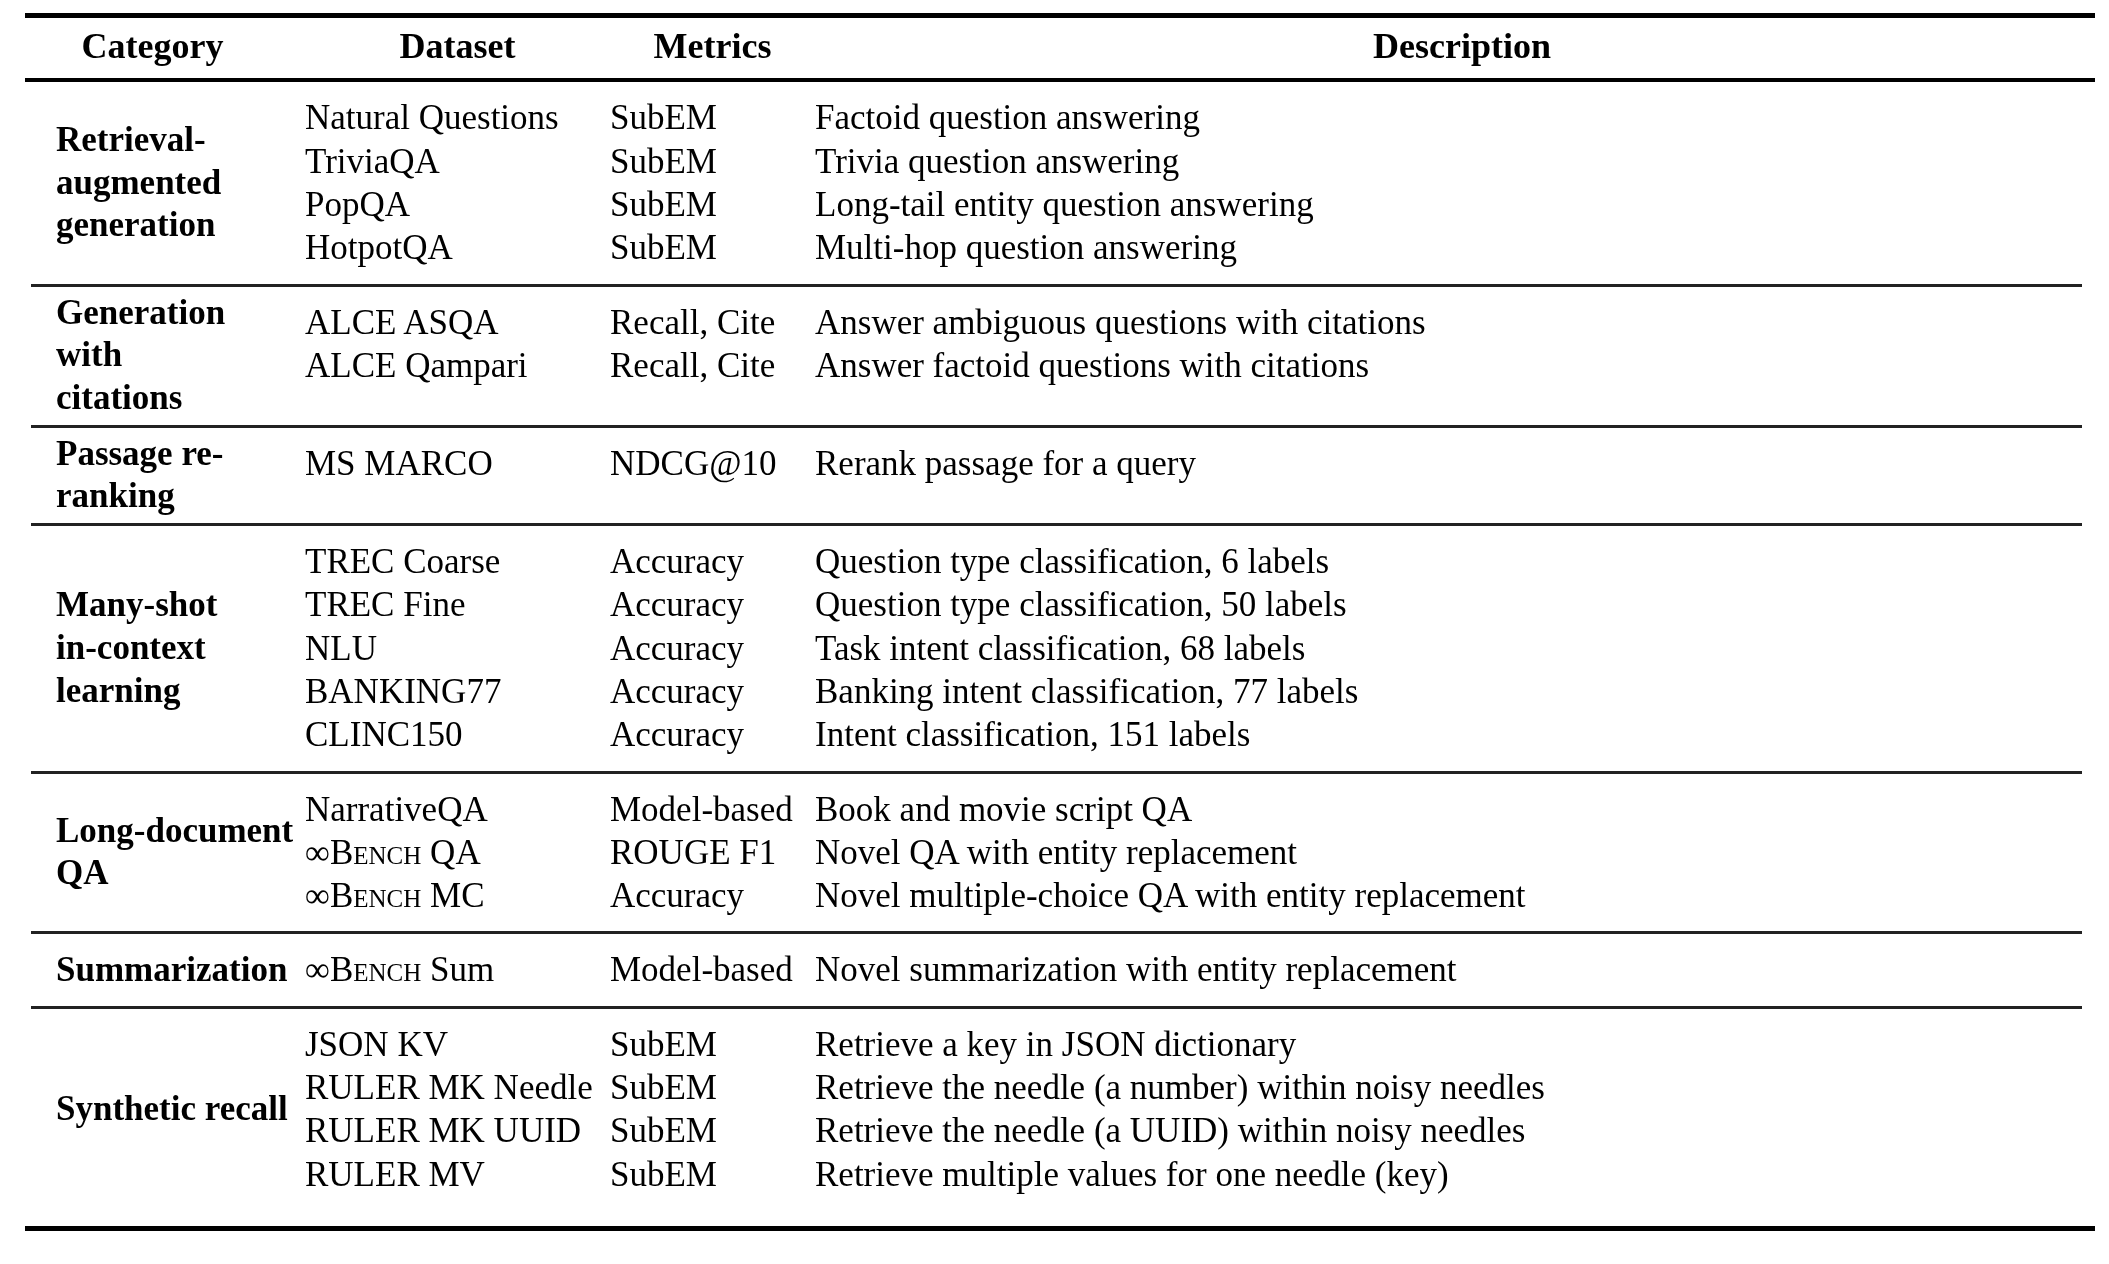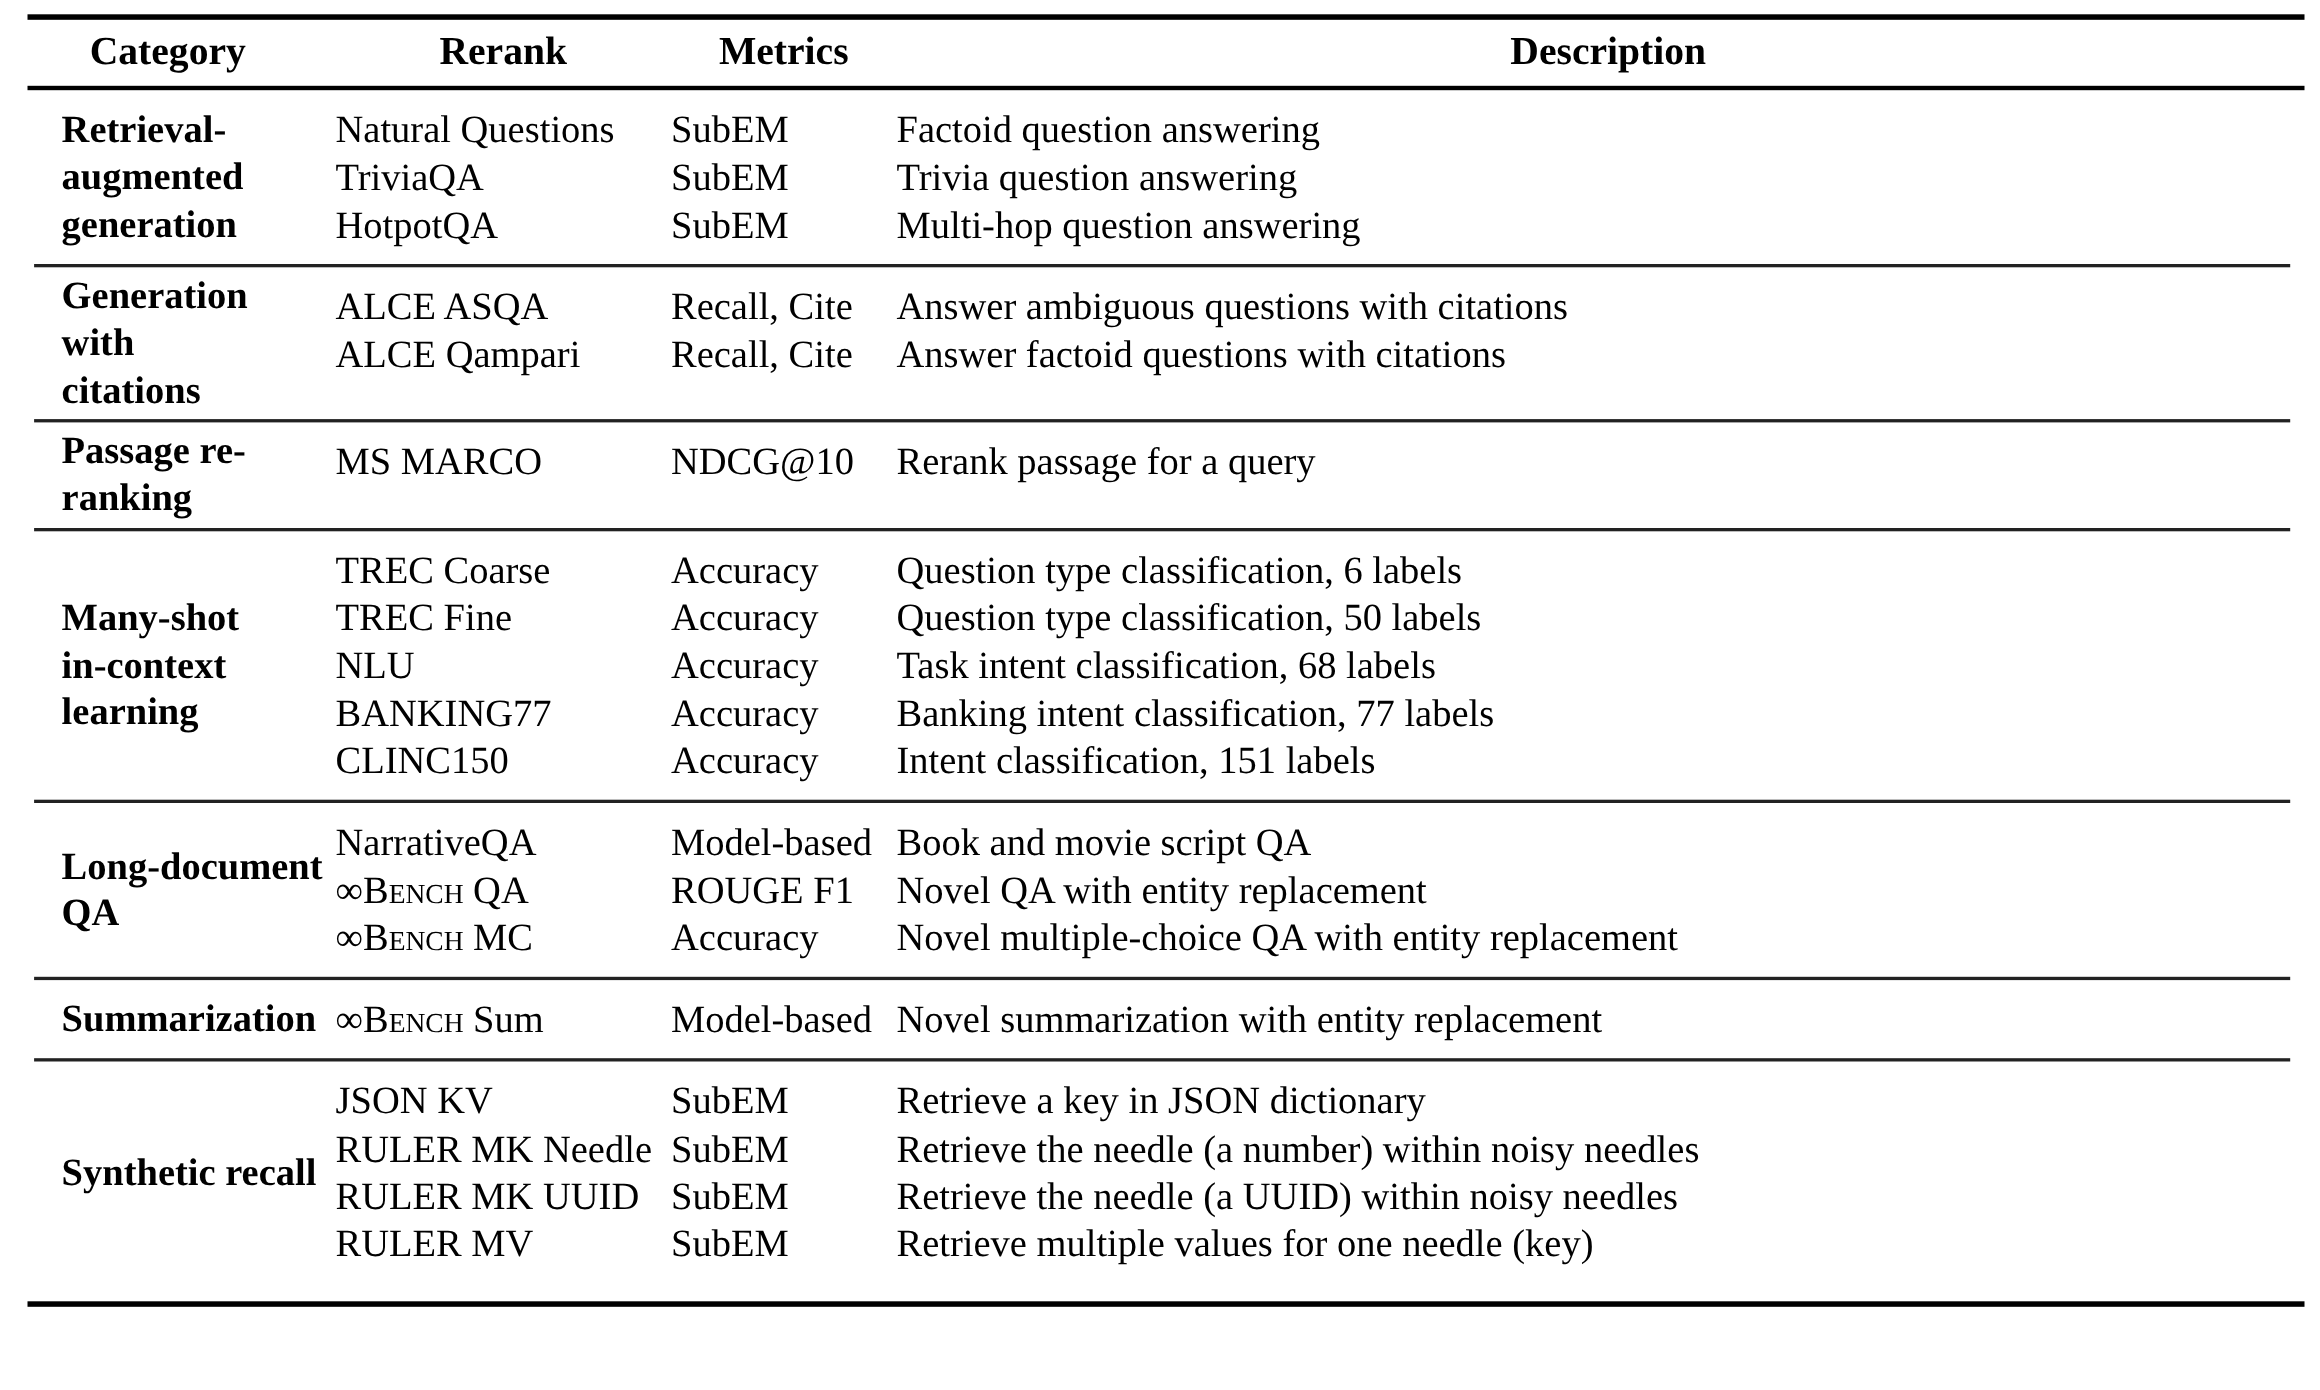--- a/index.html
+++ b/index.html
@@ -154,21 +154,21 @@
       <col class="col-description">
     </colgroup>
     <tbody id="table-body">
         <tr class="rule-top">
           <td colspan="4">
             <div class="rule-line"></div>
           </td>
         </tr>
         <tr class="header-row">
           <th class="c-category">Category</th>
-          <th class="c-dataset">Rerank</th>
+          <th class="c-dataset">Dataset</th>
           <th class="c-metrics">Metrics</th>
           <th class="c-description">Description</th>
         </tr>
         <tr class="rule-head">
           <td colspan="4">
             <div class="rule-line"></div>
           </td>
         </tr>
         <tr>
           <td class="cell cat-cell">Retrieval-<br>augmented<br>generation</td>
@@ -185,20 +185,25 @@
                 </tr>
                 <tr>
                   <td class="d-cell">Natural Questions</td>
                   <td class="m-cell">SubEM</td>
                   <td class="x-cell">Factoid question answering</td>
                 </tr>
                 <tr>
                   <td class="d-cell">TriviaQA</td>
                   <td class="m-cell">SubEM</td>
                   <td class="x-cell">Trivia question answering</td>
+                </tr>
+                <tr>
+                  <td class="d-cell">PopQA</td>
+                  <td class="m-cell">SubEM</td>
+                  <td class="x-cell">Long-tail entity question answering</td>
                 </tr>
                 <tr>
                   <td class="d-cell">HotpotQA</td>
                   <td class="m-cell">SubEM</td>
                   <td class="x-cell">Multi-hop question answering</td>
                 </tr>
                 <tr>
                   <td class="blockpad-bottom" colspan="3"></td>
                 </tr>
               </tbody>

